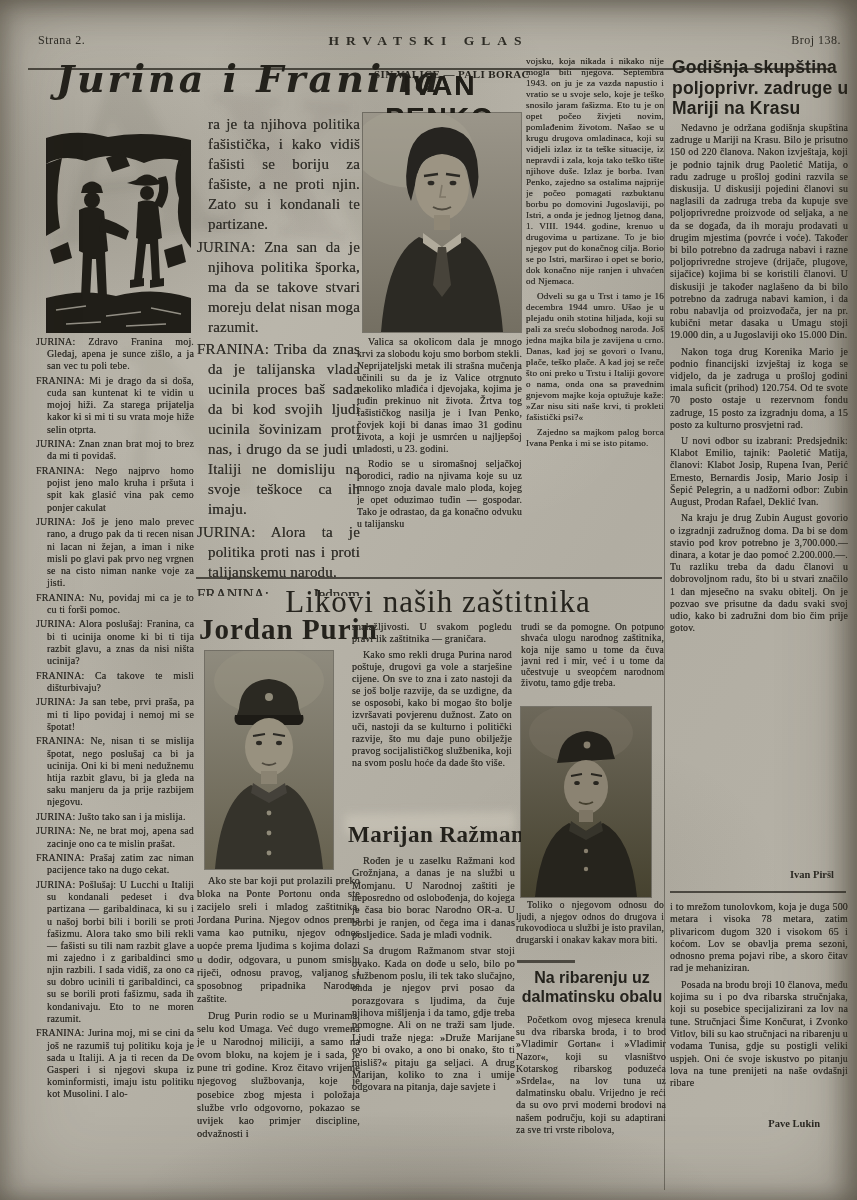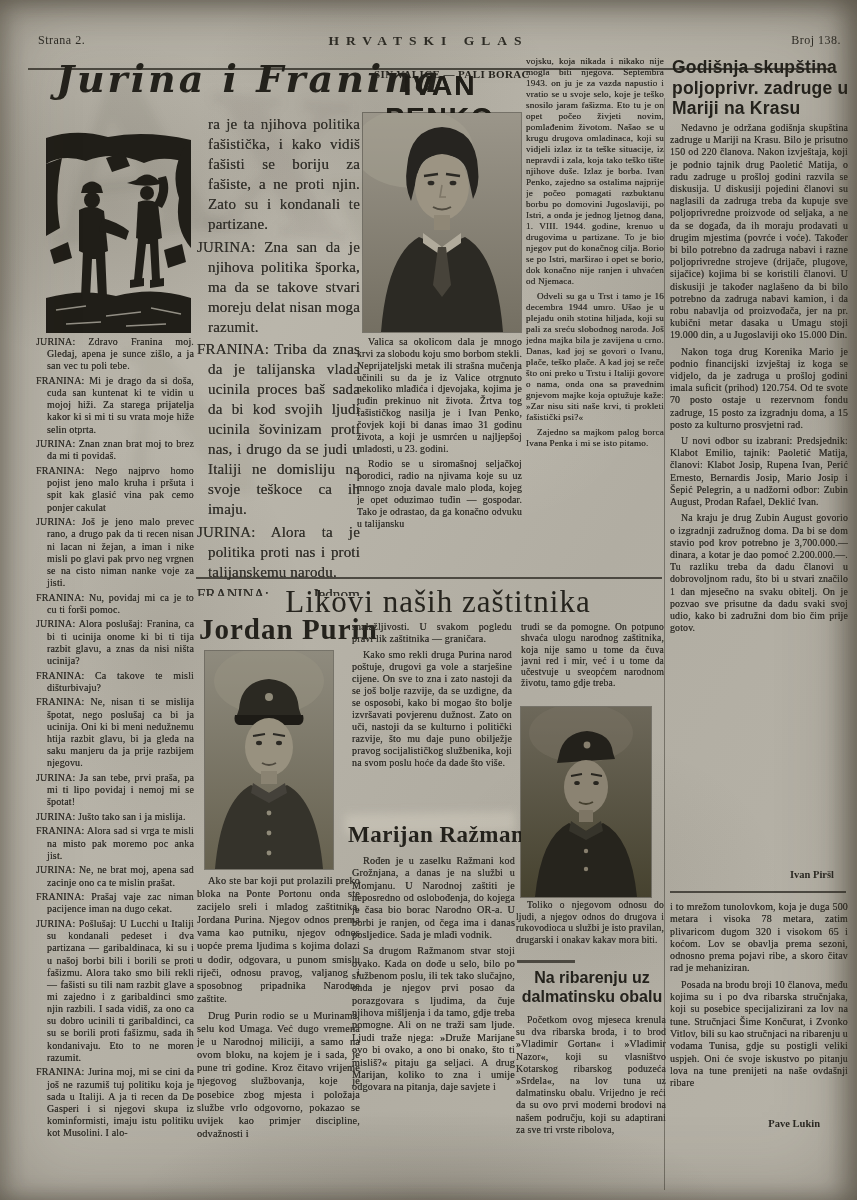--- a/index.html
+++ b/index.html
@@ -125,26 +125,25 @@
 
   <div class="col dlg colA">
       <p>JURINA: Zdravo Franina moj. Gledaj, apena je sunce zišlo, a ja san vec tu poli tebe.</p>
       <p>FRANINA: Mi je drago da si doša, cuda san kuntenat ki te vidin u mojoj hiži. Za starega prijatelja kakor ki si mi ti su vrata moje hiže selin otprta.</p>
       <p>JURINA: Znan znan brat moj to brez da mi ti povidaš.</p>
       <p>FRANINA: Nego najprvo homo pojist jeno malo kruha i pršuta i spit kak glasić vina pak cemo ponjer cakulat</p>
       <p>JURINA: Još je jeno malo prevec rano, a drugo pak da ti recen nisan ni lacan ni žejan, a iman i nike misli po glavi pak prvo neg vrgnen se na cisto niman nanke voje za jisti.</p>
       <p>FRANINA: Nu, povidaj mi ca je to cu ti forši pomoc.</p>
       <p>JURINA: Alora poslušaj: Franina, ca bi ti ucinija onome ki bi ti tija razbit glavu, a znas da nisi ništa ucinija?</p>
       <p>FRANINA: Ca takove te misli dišturbivaju?</p>
+      <p>JURINA: Ja san tebe, prvi praša, pa mi ti lipo povidaj i nemoj mi se špotat!</p>
       <p>FRANINA: Ne, nisan ti se mislija špotat, nego poslušaj ca bi ja ucinija. Oni ki bi meni nedužnemu htija razbit glavu, bi ja gleda na saku manjeru da ja prije razbijem njegovu.</p>
-      <p>JURINA: Ja san tebe, prvi praša, pa mi ti lipo povidaj i nemoj mi se špotat!</p>
       <p>JURINA: Jušto tako san i ja mislija.</p>
-      <p>FRANINA: Alora sad si vrga te misli na misto pak moremo poc anka jist.</p>
       <p>JURINA: Ne, ne brat moj, apena sad zacinje ono ca te mislin prašat.</p>
-      <p>FRANINA: Prašaj vaje zac niman pacijence iman na dugo cekat.</p>
+      <p>FRANINA: Prašaj zatim zac niman pacijence tako na dugo cekat.</p>
       <p>JURINA: Pošlušaj: U Lucchi u Italiji su kondanali pedeset i dva partizana — garibaldinaca, ki su i u našoj borbi bili i borili se proti fašizmu. Alora tako smo bili rekli — fašisti su tili nam razbit glave a mi zajedno i z garibaldinci smo njin razbili. I sada vidiš, za ono ca su dobro ucinili ti garibaldinci, ca su se borili proti fašizmu, sada ih kondanivaju. Eto to ne moren razumit.</p>
       <p>FRANINA: Jurina moj, mi se cini da još ne razumiš tuj politiku koja je sada u Italiji. A ja ti recen da De Gasperi i si njegovi skupa iz kominformisti, imaju istu politiku kot Musolini. I alo-</p>
     </div>
   <div class="col dlg cont colB1">
       <p>ra je ta njihova politika fašistička, i kako vidiš fašisti se boriju za fašiste, a ne proti njin. Zato su i kondanali te partizane.</p>
       <p>JURINA: Zna san da je njihova politika šporka, ma da se takove stvari moreju delat nisan moga razumit.</p>
       <p>FRANINA: Triba da znas da je talijanska vlada ucinila proces baš sada da bi kod svojih ljudi ucinila šovinizam proti nas, i drugo da se judi u Italiji ne domisliju na svoje teškoce ca ih imaju.</p>
       <p>JURINA: Alora ta je politika proti nas i proti talijanskemu narodu.</p>
       <p>FRANINA: Jednom besidon to je politika proti mira u svitu. A delo te politike su i oni talijanski ucitelji iz Izole ki su pobigli u Trst.</p>
       <p>JURINA: Oni špijuni CLN-a ki su živili tu poli nas, a delali proti našen narodu, koji su pustili dicu i školu i to baš sada kada je nika konferencija u Londonu i ki tamo govoriju o Trstu, da bi De Gasperi moga rec, da tu poli nas ni slobode za Talijane.</p>

